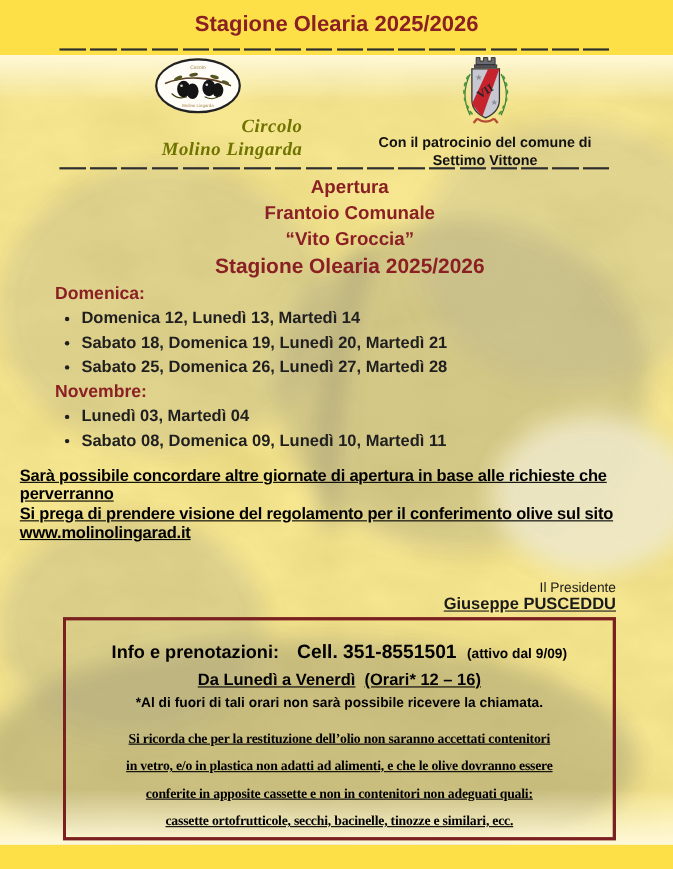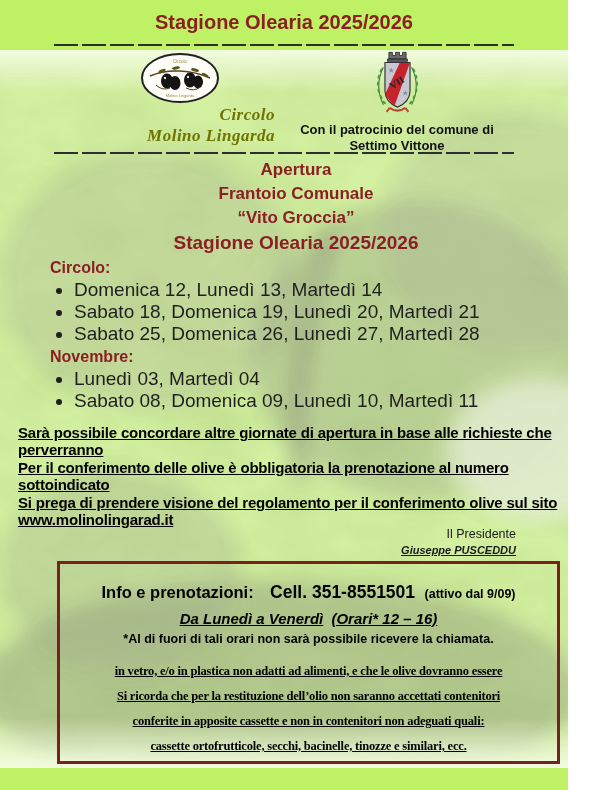--- a/index.html
+++ b/index.html
@@ -1,16 +1,16 @@
 <!DOCTYPE html>
 <html style="--accent: #8a1f24; --box-border: #7a2020; --logo-green: #6f7300; --body-text: #1f1f1f;"><head>
 <meta charset="utf-8">
 <style>
   html,body{margin:0;padding:0;background:#fff;}
-  .page{position:relative;width:568px;height:790px;background:#bef264;overflow:hidden;
+  .page{position:relative;width:612px;height:790px;background:#fde047;overflow:hidden;
         font-family:"Liberation Sans",sans-serif;color:#1f1f1f;}
   .bg{position:absolute;left:0;top:50px;width:612px;height:718px;z-index:0;opacity:.8;}
   .content{position:relative;z-index:1;}
 
   .doc-title{padding-top:11px;text-align:center;font-size:20px;font-weight:bold;color:var(--accent);line-height:23px;}
   .sep{height:2px;margin:10px 54px 0 54px;
        background:repeating-linear-gradient(to right,#2e2e2e 0 24px,rgba(0,0,0,0) 24px 28px);}
 
   .header-row{display:flex;justify-content:space-between;align-items:flex-start;margin:4px 55px 0 85px;height:100px;}
   .club{width:190px;text-align:right;}
@@ -21,39 +21,39 @@
   .patronage svg{width:47px;height:72px;display:block;margin:0 auto;}
   .patronage-line{font-size:13px;font-weight:bold;line-height:16px;color:#111;white-space:nowrap;}
 
   .announce{text-align:center;color:var(--accent);font-weight:bold;margin-top:4px;padding-left:24px;}
   .announce .al{font-size:17px;line-height:24px;}
   .announce .al-big{font-size:19px;line-height:26px;}
 
   .schedule{margin:1px 0 0 50px;}
   .month{font-size:16px;font-weight:bold;color:var(--accent);line-height:21px;margin-top:1px;}
   .schedule ul{margin:1px 0 0 0;padding-left:24px;list-style:disc;}
-  .schedule li{font-size:19px;line-height:22px;color:var(--body-text);white-space:nowrap;}
+  .schedule li{font-size:15px;line-height:22px;color:var(--body-text);white-space:nowrap;font-weight:bold;}
 
   .notes{margin-top:12px;}
   .note{text-align:left;font-weight:bold;font-size:15px;line-height:17px;color:#000;
         margin:1px 18px 0;letter-spacing:-.2px;}
   .note .nl{text-decoration:underline;white-space:nowrap;}
 
   .signature{position:absolute;top:527px;right:52px;text-align:right;color:#1a1a1a;}
   .sig-role{font-size:12.5px;line-height:15px;}
-  .sig-name{font-size:11px;font-weight:bold;text-decoration:underline;line-height:16px;font-style:italic;}
+  .sig-name{font-size:15px;font-weight:bold;text-decoration:underline;line-height:16px;}
 
   .info-box{position:absolute;left:57px;top:561px;width:503px;height:203px;box-sizing:border-box;
             border:3px solid var(--box-border);text-align:center;padding:18px 4px 0;}
   .ib-line1{font-weight:bold;color:#000;white-space:nowrap;}
   .ib-label{font-size:16.5px;margin-top:16px;}
   .ib-phone{font-size:17.5px;margin-left:12px;}
   .ib-note{font-size:12.5px;margin-left:5px;}
   .ib-line2{margin-top:7px;font-weight:bold;font-size:15px;color:#000;}
-  .ib-line2 .u{text-decoration:underline;font-style:italic;}
+  .ib-line2 .u{text-decoration:underline;}
   .ib-line2 .gap{display:inline-block;width:4px;}
   .ib-line3{margin-top:5px;font-weight:bold;font-size:12.5px;color:#000;}
   .ib-warning{margin:13px 6px 0;font-family:"Liberation Serif",serif;font-weight:bold;
               font-size:12.5px;line-height:25px;letter-spacing:-.2px;color:#000;}
   .ib-warning .wl{text-decoration:underline;white-space:nowrap;}
 </style>
 </head>
 <body>
 
 <div class="page">
@@ -173,43 +173,39 @@
     <div class="sep" style="margin-top:2px;"></div>
 
     <div class="announce">
       <div class="al">Apertura</div>
       <div class="al">Frantoio Comunale</div>
       <div class="al">“Vito Groccia”</div>
       <div class="al al-big">Stagione Olearia 2025/2026</div>
     </div>
 
     <div class="schedule">
-      <div class="month">Circolo:</div>
+      <div class="month">Domenica:</div>
       <ul>
         <li>Domenica 12, Lunedì 13, Martedì 14</li>
         <li>Sabato 18, Domenica 19, Lunedì 20, Martedì 21</li>
         <li>Sabato 25, Domenica 26, Lunedì 27, Martedì 28</li>
       </ul>
       <div class="month">Novembre:</div>
       <ul>
         <li>Lunedì 03, Martedì 04</li>
         <li>Sabato 08, Domenica 09, Lunedì 10, Martedì 11</li>
       </ul>
     </div>
 
     <div class="notes">
       <div class="note">
         <div class="nl">Sarà possibile concordare altre giornate di apertura in base alle richieste che</div>
         <div class="nl">perverranno</div>
       </div>
       <div class="note">
-        <div class="nl">Per il conferimento delle olive è obbligatoria la prenotazione al numero</div>
-        <div class="nl">sottoindicato</div>
-      </div>
-      <div class="note">
         <div class="nl">Si prega di prendere visione del regolamento per il conferimento olive sul sito</div>
         <div class="nl">www.molinolingarad.it</div>
       </div>
     </div>
 
     <div class="signature">
       <div class="sig-role">Il Presidente</div>
       <div class="sig-name">Giuseppe PUSCEDDU</div>
     </div>
 
@@ -218,21 +214,21 @@
         <span class="ib-label">Info e prenotazioni:</span>
         <span class="ib-phone">Cell. 351-8551501</span>
         <span class="ib-note">(attivo dal 9/09)</span>
       </div>
       <div class="ib-line2">
         <span class="u">Da Lunedì a Venerdì</span><span class="gap"></span>
         <span class="u">(Orari* 12 – 16)</span>
       </div>
       <div class="ib-line3">*Al di fuori di tali orari non sarà possibile ricevere la chiamata.</div>
       <div class="ib-warning">
+        <div class="wl">Si ricorda che per la restituzione dell’olio non saranno accettati contenitori</div>
         <div class="wl">in vetro, e/o in plastica non adatti ad alimenti, e che le olive dovranno essere</div>
-        <div class="wl">Si ricorda che per la restituzione dell’olio non saranno accettati contenitori</div>
         <div class="wl">conferite in apposite cassette e non in contenitori non adeguati quali:</div>
         <div class="wl">cassette ortofrutticole, secchi, bacinelle, tinozze e similari, ecc.</div>
       </div>
     </div>
 
   </div>
 </div>
 
 </body></html>

